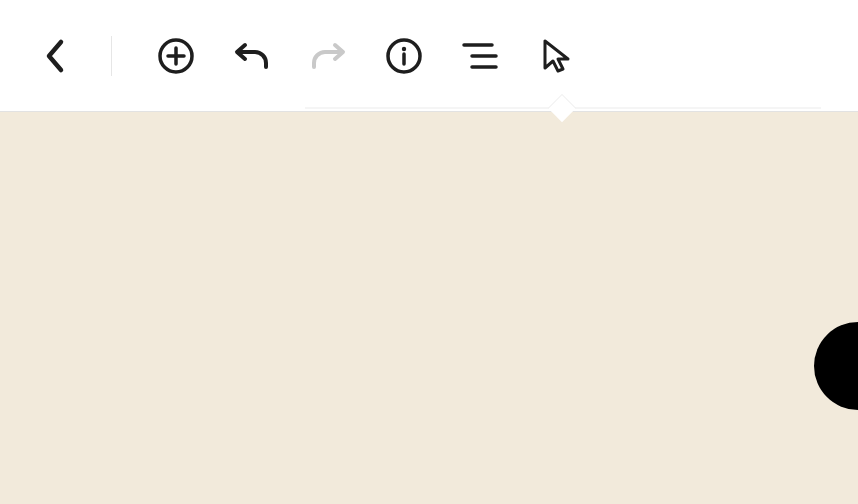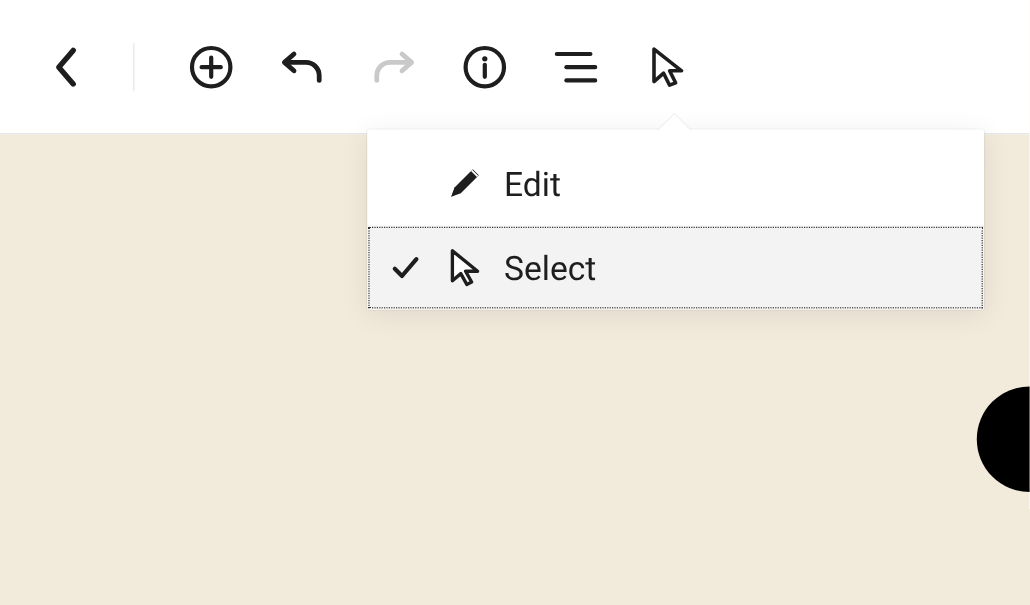--- a/index.html
+++ b/index.html
@@ -207,45 +207,16 @@
           </svg>
         </span>
       </div>
 
     </div>
   </div>
 
   <div class="dropdown">
     <div class="caret"></div>
 
-    <div class="menu">
-
-      <div class="menu-item">
-        <span class="check-slot"></span>
-        <span class="icon-slot">
-          <svg width="32" height="32" viewBox="0 0 32 32" fill="none">
-            <path d="M5 27 L8 19 L23 4 L28 9 L13 24 Z" fill="currentColor"></path>
-            <path d="M5 27 L8 19 L12 23 Z" fill="currentColor"></path>
-            <path d="M22 5 L27 10" stroke="#fff" stroke-width="1.5"></path>
-          </svg>
-        </span>
-        <span class="label-slot">Edit</span>
-      </div>
-
-      <div class="menu-item selected">
-        <span class="check-slot">
-          <svg width="26" height="26" viewBox="0 0 26 26" fill="none">
-            <path d="M4 14 L10 20 L22 6" stroke="currentColor" stroke-width="3.5" stroke-linecap="round" stroke-linejoin="round"></path>
-          </svg>
-        </span>
-        <span class="icon-slot">
-          <svg width="30" height="34" viewBox="0 0 30 34" fill="none">
-            <path d="M5 3 L5 28 L12 22 L17 31 L21 29 L16 20 L26 20 Z" stroke="currentColor" stroke-width="2.8" stroke-linejoin="round" fill="#fff"></path>
-          </svg>
-        </span>
-        <span class="label-slot">Select</span>
-      </div>
-
-    </div>
 
   </div>
 
 </div>
 
 </body></html>

